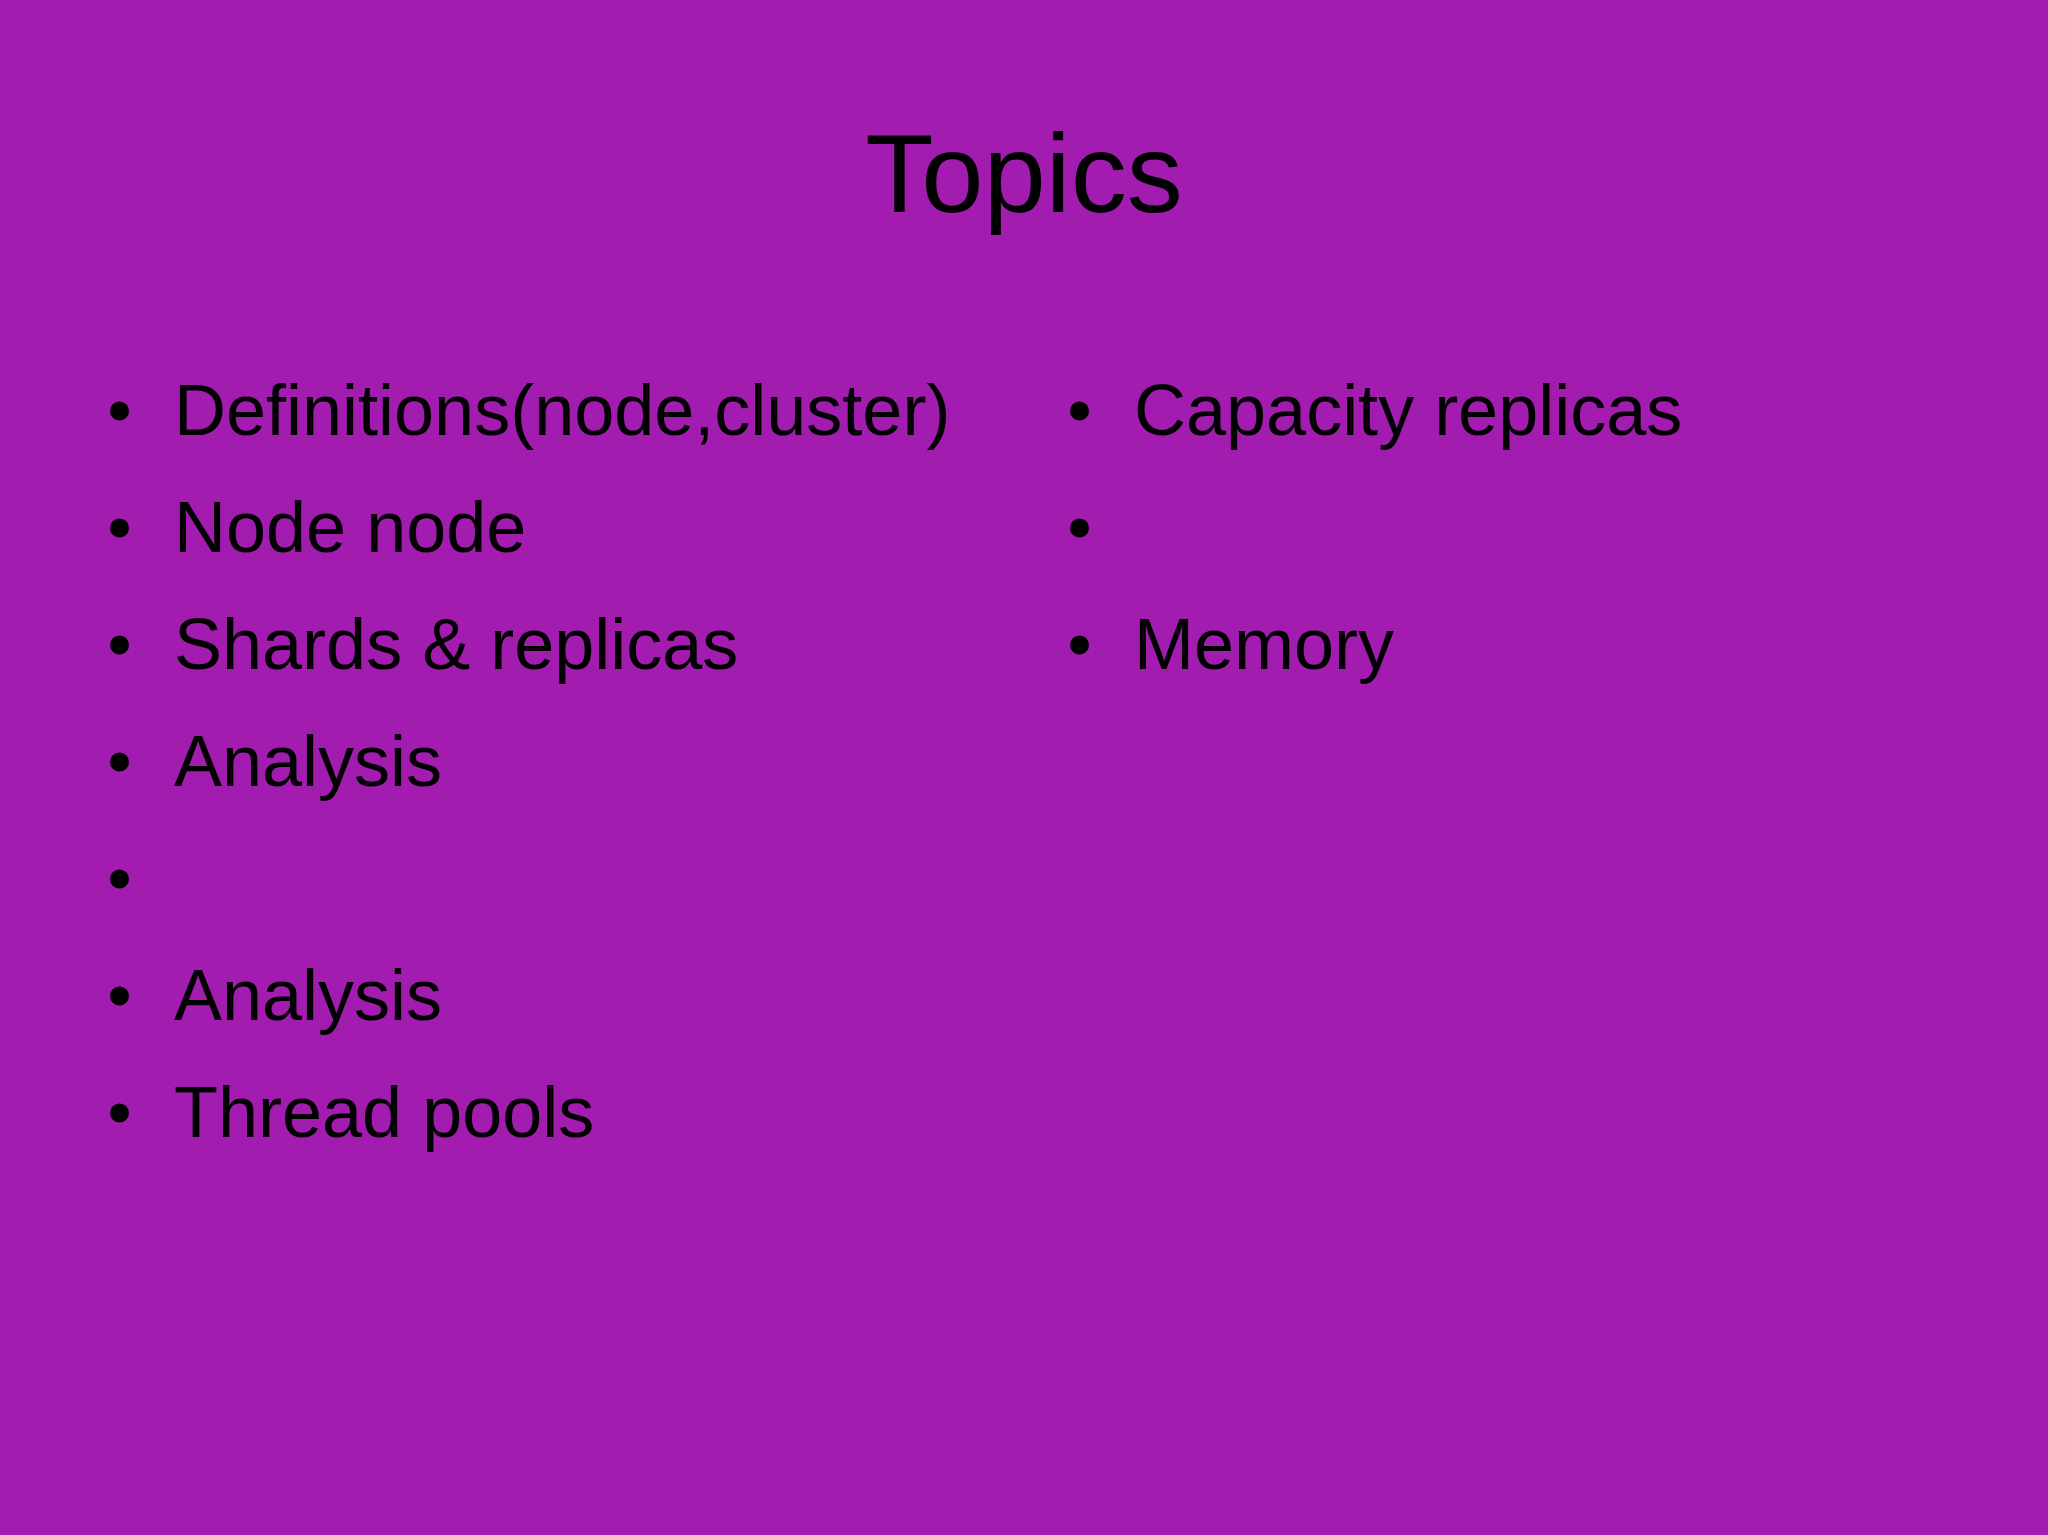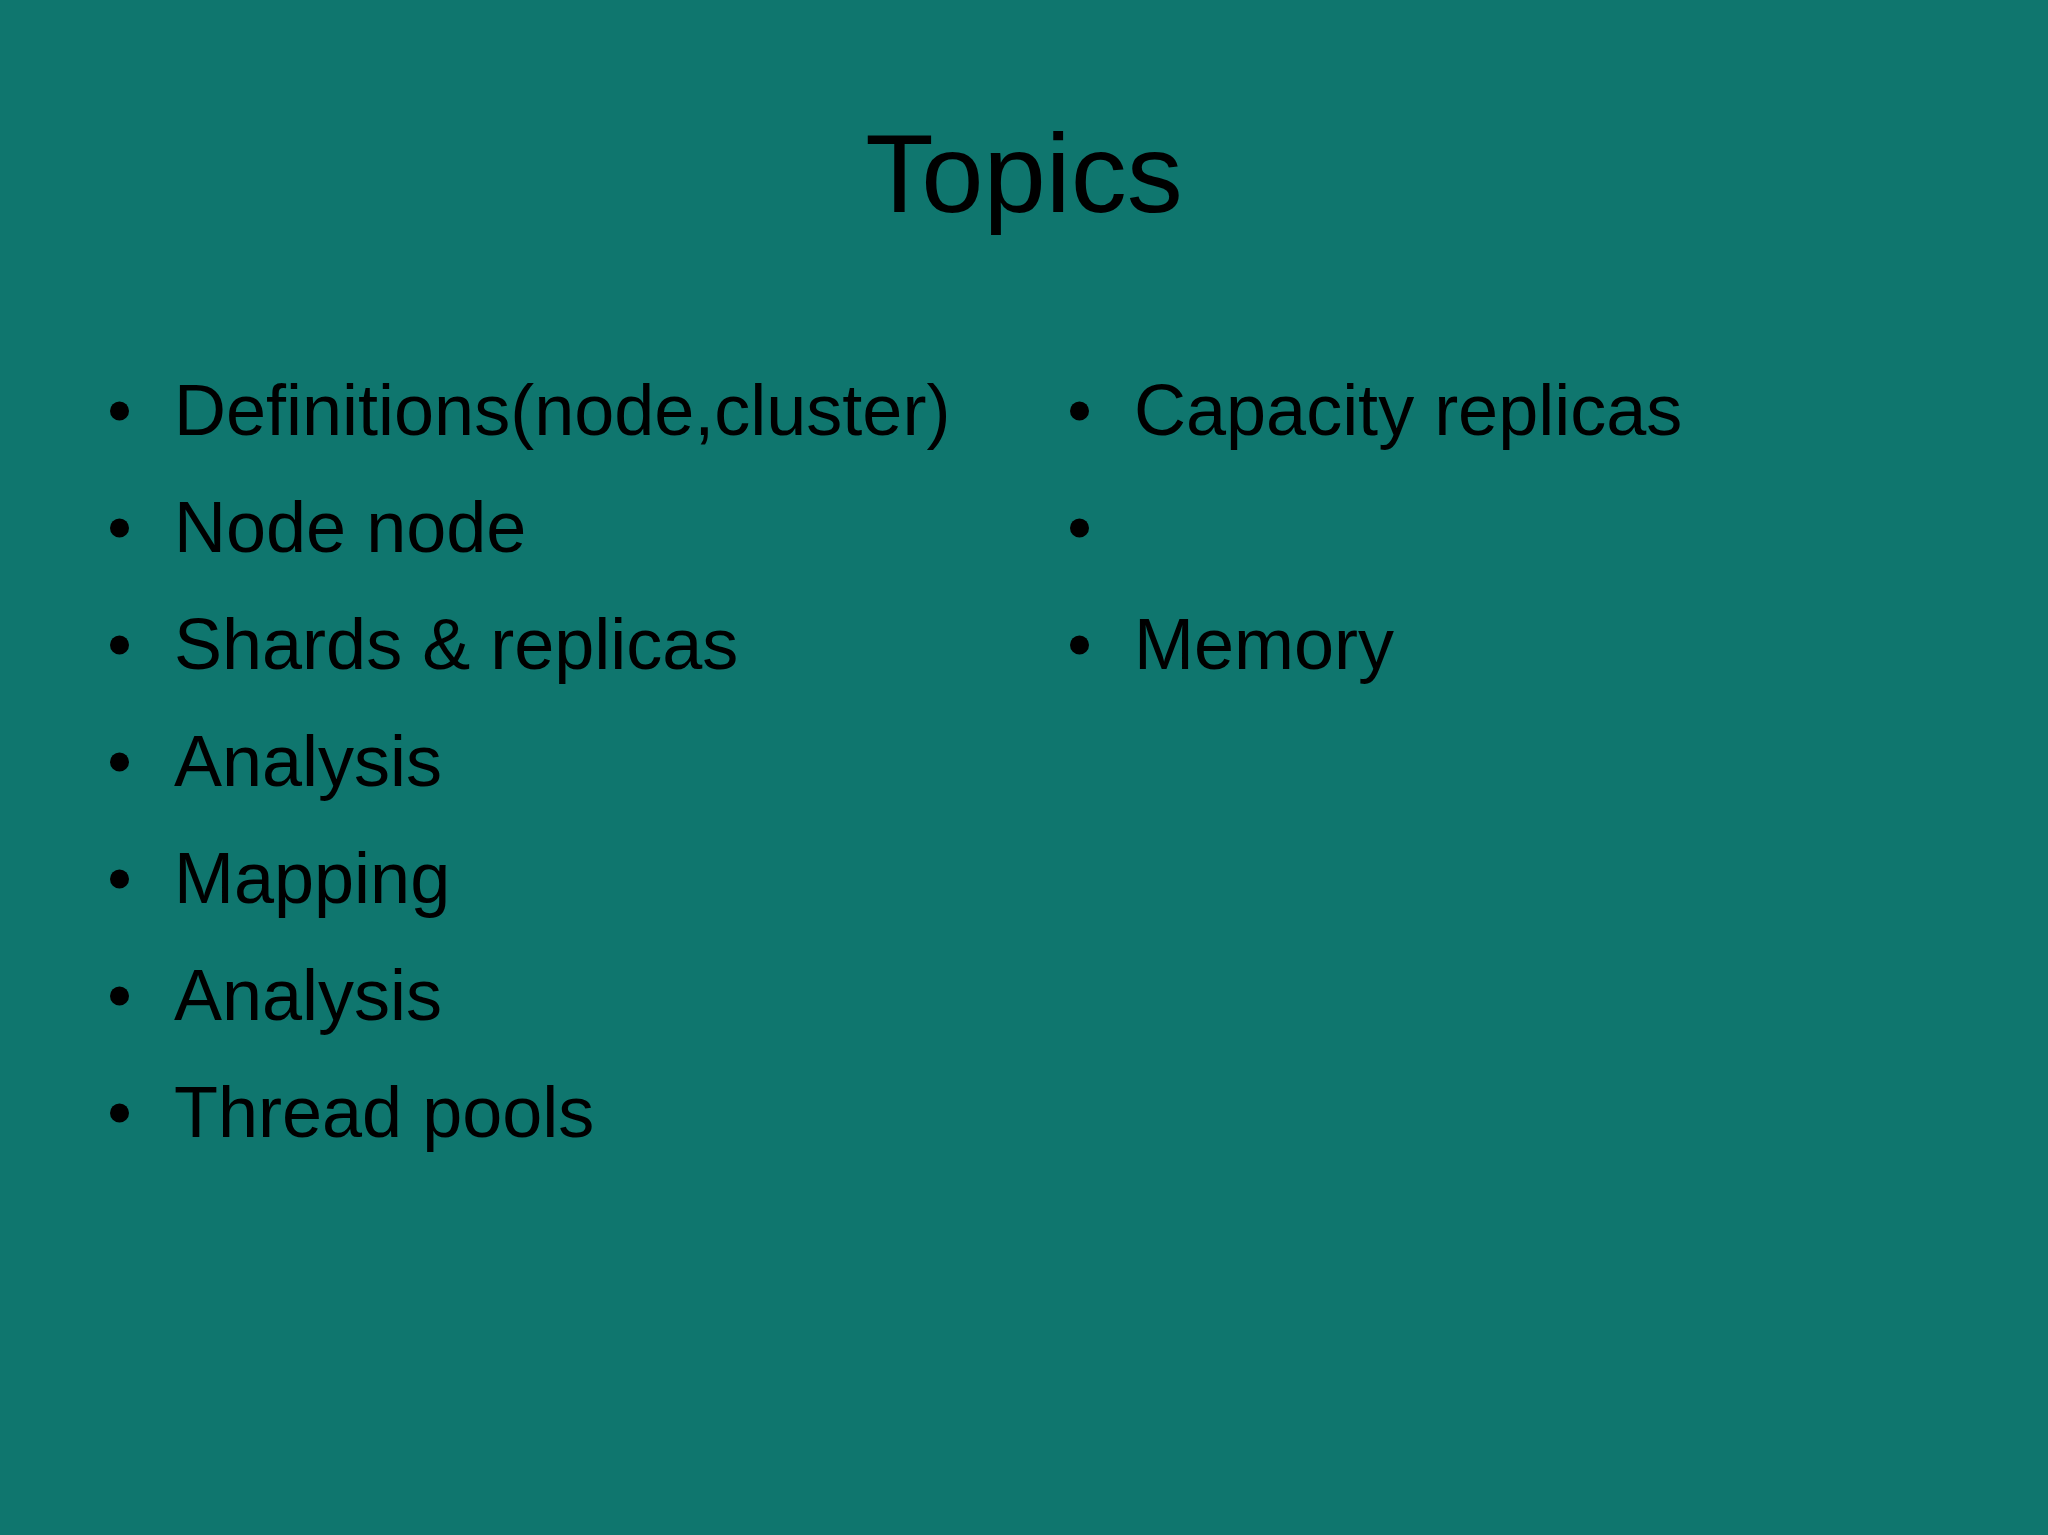--- a/index.html
+++ b/index.html
@@ -13,21 +13,21 @@
     overflow: hidden;
     font-family: "Liberation Sans", sans-serif;
     color: #000000;
     -webkit-font-smoothing: antialiased;
   }
 
   .slide {
     position: relative;
     width: 2048px;
     height: 1535px;
-    background: #0f766e;
+    background: #a21caf;
     box-sizing: border-box;
   }
 
   
   .slide-title {
     position: absolute;
     left: 0;
     top: 118px;
     width: 2048px;
     text-align: center;
@@ -125,21 +125,20 @@
           <span class="bullet-text">Shards &amp; replicas</span>
         </li>
 
         <li class="bullet-item">
           <span class="bullet-marker"></span>
           <span class="bullet-text">Analysis</span>
         </li>
 
         <li class="bullet-item">
           <span class="bullet-marker"></span>
-          <span class="bullet-text">Mapping</span>
         </li>
 
         <li class="bullet-item">
           <span class="bullet-marker"></span>
           <span class="bullet-text">Analysis</span>
         </li>
 
         <li class="bullet-item">
           <span class="bullet-marker"></span>
           <span class="bullet-text">Thread pools</span>

